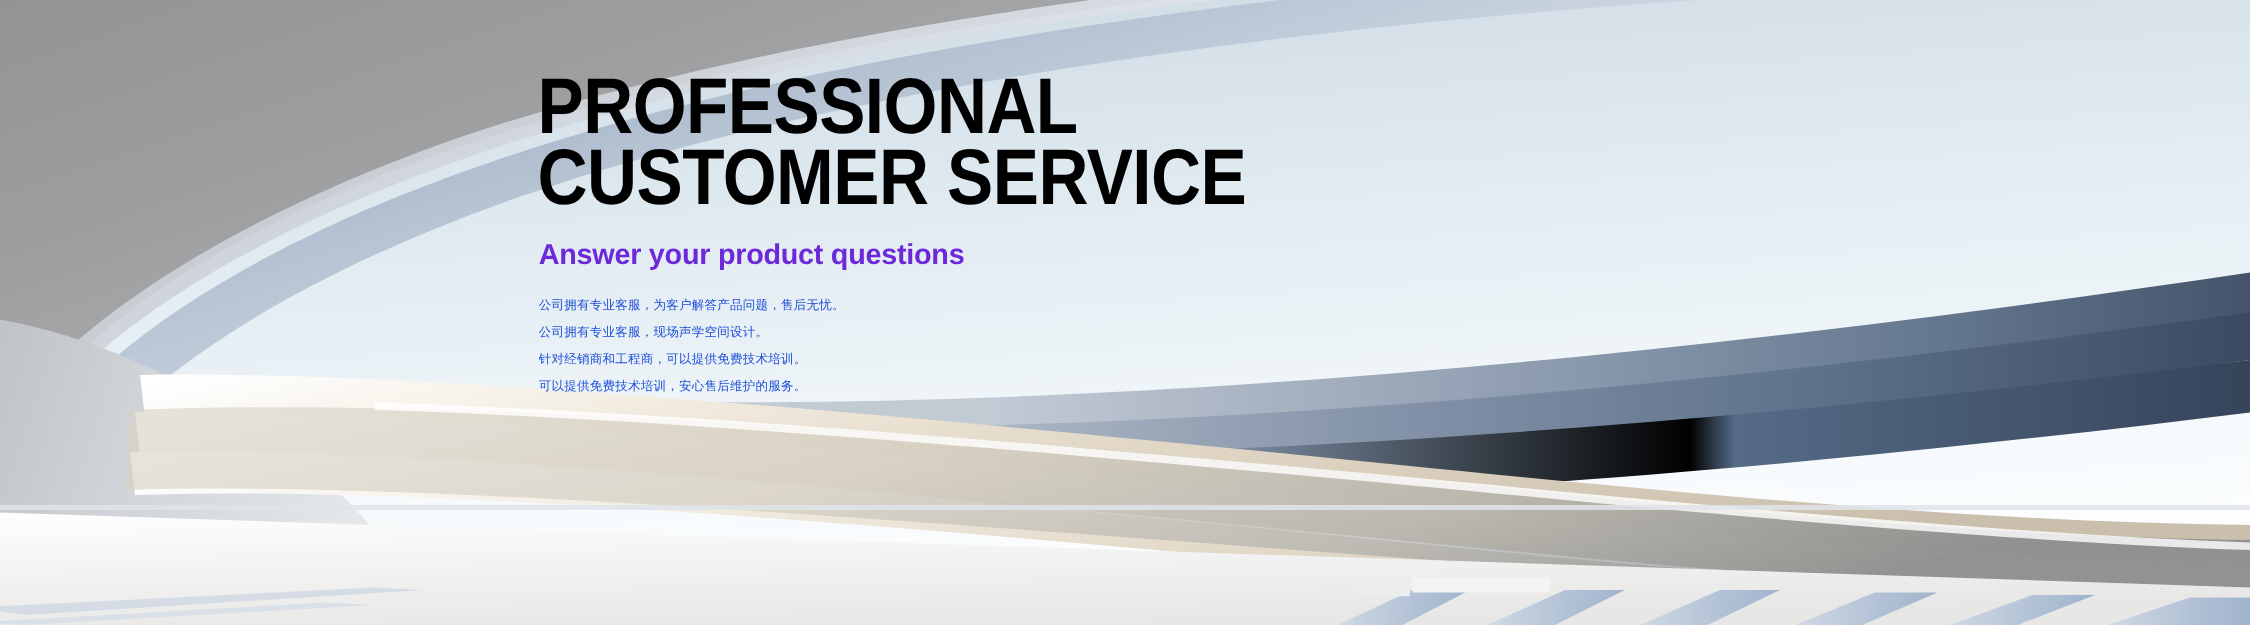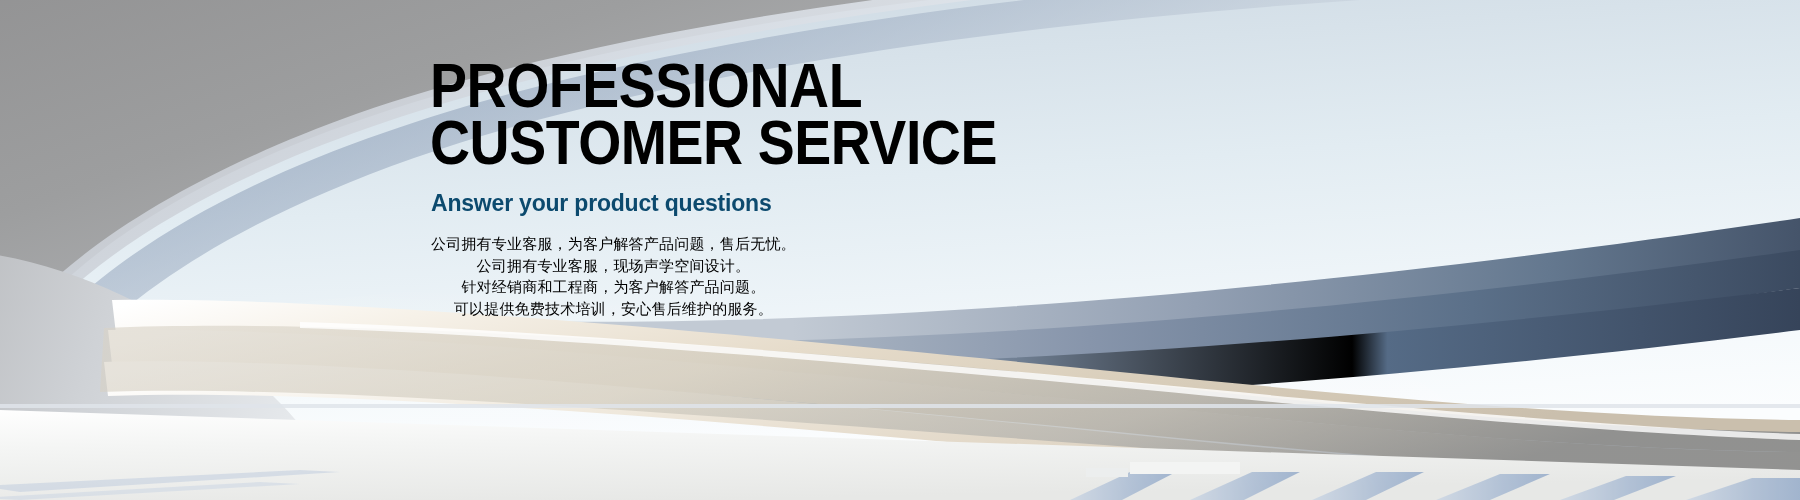--- a/index.html
+++ b/index.html
@@ -23,59 +23,58 @@
     height: 500px;
     display: block;
   }
   #content {
     position: absolute;
     left: 430px;
     top: 0;
     width: 1000px;
     height: 500px;
     z-index: 5;
-    text-align: center;
   }
   .headline {
     color: #000000;
     font-family: "Liberation Sans Narrow", "Liberation Sans", sans-serif;
     font-weight: 700;
     font-size: 63px;
     line-height: 0.96;
     letter-spacing: -0.5px;
     transform: scaleX(0.88);
     transform-origin: left center;
     white-space: nowrap;
     margin: 0;
   }
   #headline-1 { position: absolute; top: 55px; left: 0; }
   #headline-2 { position: absolute; top: 112px; left: 0; }
   #subtitle {
     position: absolute;
     top: 190px;
     left: 1px;
     margin: 0;
-    color: #0c4a6e;
+    color: #6d28d9;
     font-size: 23px;
     font-weight: 700;
     letter-spacing: -0.2px;
     white-space: nowrap;
   }
   #body-text {
     position: absolute;
     top: 234px;
     left: 1px;
     margin: 0;
     padding: 0;
     list-style: none;
   }
   #body-text li {
-    color: #000000;
+    color: #1d4ed8;
     font-family: "DejaVu Sans", "Liberation Sans", sans-serif;
-    font-size: 15px;
+    font-size: 10px;
     line-height: 21.5px;
     letter-spacing: 0.2px;
     white-space: nowrap;
   }
 </style>
 </head>
 <body>
 
 <div id="banner">
 
@@ -220,18 +219,18 @@
     </g>
   </svg>
 
   <div id="content">
     <h1 class="headline" id="headline-1">PROFESSIONAL</h1>
     <h1 class="headline" id="headline-2">CUSTOMER SERVICE</h1>
     <p id="subtitle">Answer your product questions</p>
     <ul id="body-text">
       <li>公司拥有专业客服，为客户解答产品问题，售后无忧。</li>
       <li>公司拥有专业客服，现场声学空间设计。</li>
-      <li>针对经销商和工程商，为客户解答产品问题。</li>
+      <li>针对经销商和工程商，可以提供免费技术培训。</li>
       <li>可以提供免费技术培训，安心售后维护的服务。</li>
     </ul>
   </div>
 
 </div>
 
 </body></html>

